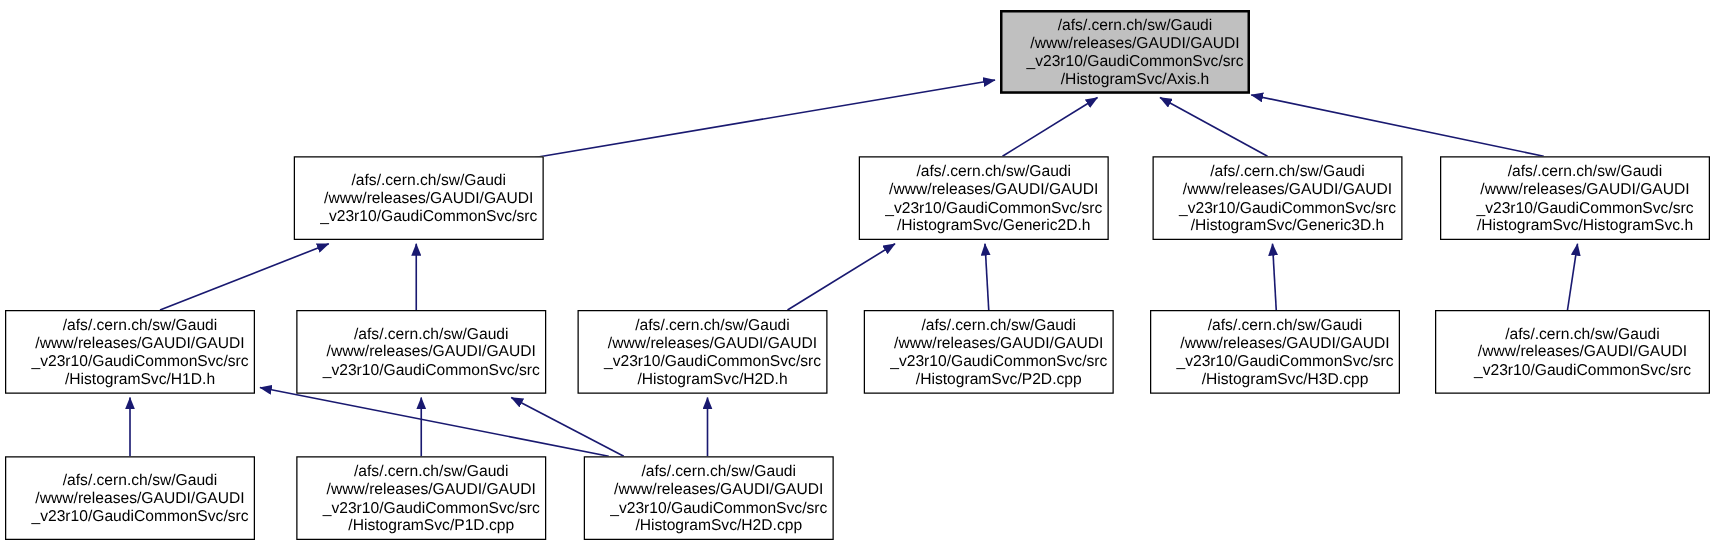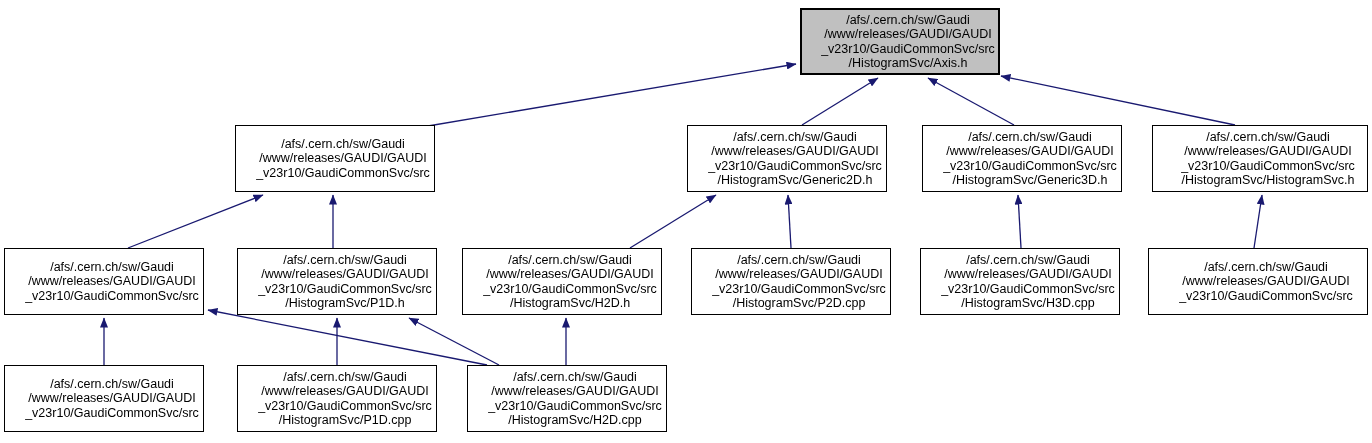--- a/index.html
+++ b/index.html
@@ -103,26 +103,26 @@
       <div class="node" style="left: 1152px; top: 125px; width: 216px; height: 67px;">
       <div class="node-line">/afs/.cern.ch/sw/Gaudi</div>
       <div class="node-line">/www/releases/GAUDI/GAUDI</div>
       <div class="node-line">_v23r10/GaudiCommonSvc/src</div>
       <div class="node-line">/HistogramSvc/HistogramSvc.h</div>
     </div>
       <div class="node" style="left: 4px; top: 248px; width: 200px; height: 67px;">
       <div class="node-line">/afs/.cern.ch/sw/Gaudi</div>
       <div class="node-line">/www/releases/GAUDI/GAUDI</div>
       <div class="node-line">_v23r10/GaudiCommonSvc/src</div>
+      <div class="node-line">/HistogramSvc/H1D.h</div>
     </div>
       <div class="node" style="left: 237px; top: 248px; width: 200px; height: 67px;">
       <div class="node-line">/afs/.cern.ch/sw/Gaudi</div>
       <div class="node-line">/www/releases/GAUDI/GAUDI</div>
       <div class="node-line">_v23r10/GaudiCommonSvc/src</div>
-      <div class="node-line">/HistogramSvc/P1D.h</div>
     </div>
       <div class="node" style="left: 462px; top: 248px; width: 200px; height: 67px;">
       <div class="node-line">/afs/.cern.ch/sw/Gaudi</div>
       <div class="node-line">/www/releases/GAUDI/GAUDI</div>
       <div class="node-line">_v23r10/GaudiCommonSvc/src</div>
       <div class="node-line">/HistogramSvc/H2D.h</div>
     </div>
       <div class="node" style="left: 691px; top: 248px; width: 200px; height: 67px;">
       <div class="node-line">/afs/.cern.ch/sw/Gaudi</div>
       <div class="node-line">/www/releases/GAUDI/GAUDI</div>

